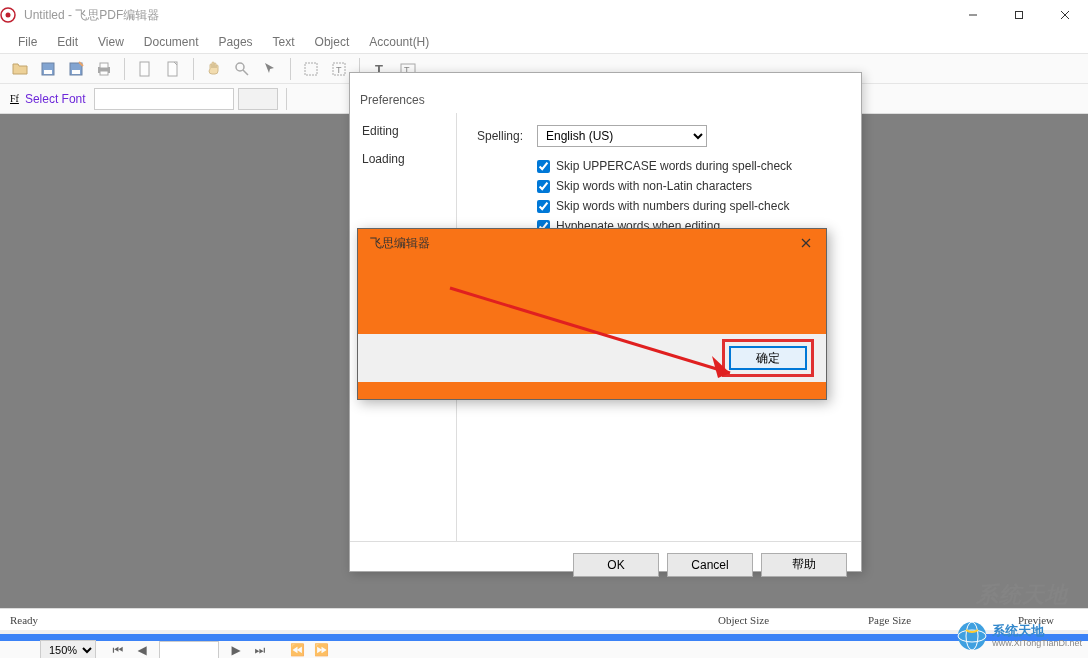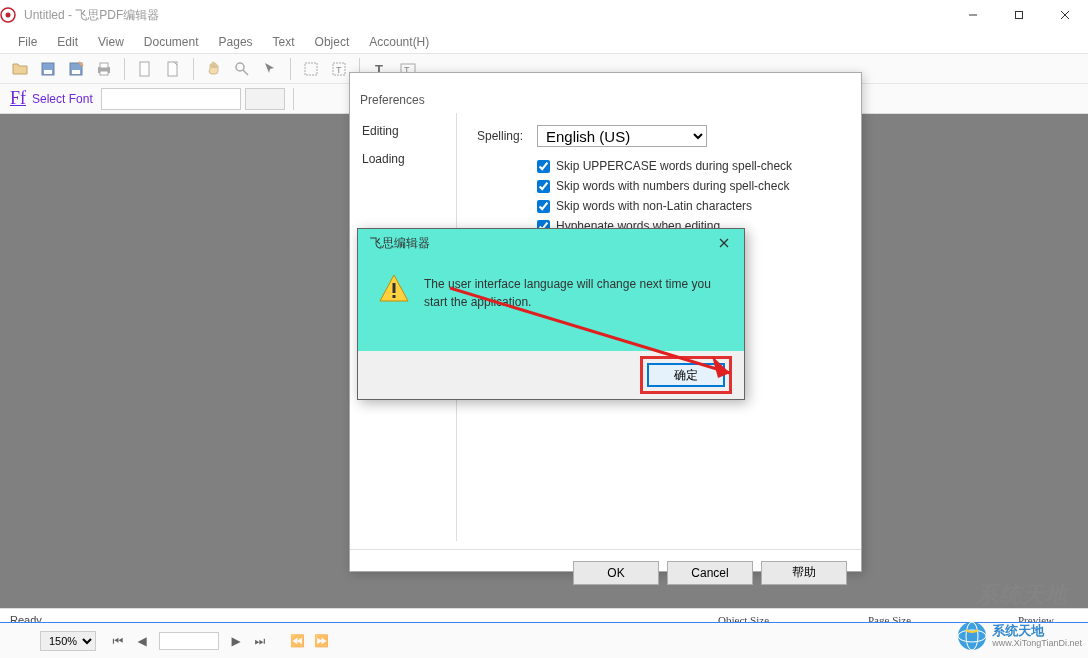--- a/index.html
+++ b/index.html
@@ -25,54 +25,54 @@
 .font-row { height: 30px; background: #fafafa; display: flex; align-items: center; padding: 0 10px; border-bottom: 1px solid #ddd; }
 .font-row .font-label { color: #6d28d9; font-size: 12px; margin-left: 6px; }
 .font-row .font-select { flex: 0 0 140px; height: 22px; border: 1px solid #ccc; background: #fff; margin-left: 8px; }
 .font-row .size-select { width: 40px; height: 22px; border: 1px solid #ccc; background: #f2f2f2; margin-left: 4px; }
 
 
 .workspace { position: absolute; top: 114px; bottom: 50px; left: 0; right: 0; background: #808080; }
 
 
 .statusbar { position: absolute; bottom: 28px; left: 0; right: 0; height: 22px; background: #fff; border-top: 1px solid #ddd; display: flex; align-items: center; padding: 0 10px; color: #444; font-size: 11px; }
-.statusbar .stat-cell { margin-right: 20px; }
+.statusbar .stat-cell { margin-right: 20px; font-family: Liberation Serif, serif; }
 .statusbar .spacer-large { flex: 1; }
 .statusbar .label-right { margin-left: 30px; min-width: 120px; font-family: Liberation Serif, serif; }
 
 
-.navbar { position: absolute; bottom: 0; left: 0; right: 0; height: 36px; background: #fafafa; border-top: 1px solid #3b82f6; display: flex; align-items: center; padding: 0 10px; }
+.navbar { position: absolute; bottom: 0; left: 0; right: 0; height: 24px; background: #fafafa; border-top: 7px solid #3b82f6; display: flex; align-items: center; padding: 0 10px; }
 .navbar .zoom-sel { width: 56px; height: 20px; border: 1px solid #ccc; font-size: 11px; padding-left: 4px; }
 .navbar .nav-btn { width: 18px; height: 18px; margin: 0 3px; opacity: 0.6; display: flex; align-items: center; justify-content: center; }
 .navbar .page-input { width: 60px; height: 18px; border: 1px solid #ccc; margin: 0 5px; }
 
 
 .pref-dialog { position: absolute; left: 349px; top: 72px; width: 513px; height: 500px; background: #fff; border: 1px solid #aaa; box-shadow: 2px 2px 10px rgba(0,0,0,0.2); }
 .pref-dialog .dlg-title { height: 22px; background: #fff; padding: 20px 10px; font-size: 12px; color: #555; }
 .pref-dialog .dlg-body { display: flex; height: 428px; }
 .pref-dialog .dlg-side { width: 107px; border-right: 1px solid #ddd; padding: 4px 0; }
 .pref-dialog .side-item { padding: 7px 12px; font-size: 12px; color: #333; }
 .pref-dialog .side-item.active { background: #cde8ff; border: 1px dotted #7ab; }
 .pref-dialog .dlg-main { flex: 1; padding: 12px 20px; font-size: 12px; color: #333; }
 .pref-dialog .row { display: flex; align-items: center; margin-bottom: 12px; }
 .pref-dialog .row label { width: 60px; }
-.pref-dialog select { width: 170px; height: 22px; border: 1px solid #aaa; background: #fff; font-size: 15px; padding-left: 4px; }
+.pref-dialog select { width: 170px; height: 22px; border: 1px solid #aaa; background: #fff; font-size: 12px; padding-left: 4px; }
 .pref-dialog .chk { display: flex; align-items: center; margin: 6px 0 6px 60px; font-size: 12px; }
 .pref-dialog .chk input { margin-right: 6px; accent-color: #0078d7; }
-.pref-dialog .dlg-foot { height: 46px; border-top: 1px solid #ddd; display: flex; justify-content: flex-end; align-items: center; padding-right: 14px; gap: 8px; margin-top: 8px; }
+.pref-dialog .dlg-foot { height: 46px; border-top: 1px solid #ddd; display: flex; justify-content: flex-end; align-items: center; padding-right: 14px; gap: 8px; }
 .pref-dialog .dlg-foot button { width: 86px; height: 24px; border: 1px solid #adadad; background: #e9e9e9; font-size: 12px; }
 
 
-.msgbox { position: absolute; left: 357px; top: 228px; width: 388px; height: 172px; background: #5eead4; border: 1px solid #646464; box-shadow: 3px 3px 12px rgba(0,0,0,0.3); z-index: 10; }
+.msgbox { position: absolute; left: 357px; top: 228px; width: 470px; height: 172px; background: #f97316; border: 1px solid #646464; box-shadow: 3px 3px 12px rgba(0,0,0,0.3); z-index: 10; }
 .msgbox .mb-title { height: 28px; display: flex; align-items: center; justify-content: space-between; padding: 0 8px 0 12px; font-size: 12px; color: #333; }
 .msgbox .mb-close { width: 24px; height: 20px; display: flex; align-items: center; justify-content: center; color: #333; font-size: 14px; }
 .msgbox .mb-body { display: flex; padding: 16px 20px 20px 20px; }
 .msgbox .mb-icon { width: 32px; height: 32px; margin-right: 14px; flex-shrink: 0; }
 .msgbox .mb-text { font-size: 12px; color: #333; line-height: 1.5; padding-top: 2px; }
-.msgbox .mb-foot { position: absolute; bottom: 0; left: 0; right: 0; height: 48px; background: #f0f0f0; display: flex; justify-content: flex-end; align-items: center; padding-right: 12px; }
+.msgbox .mb-foot { position: absolute; bottom: 17px; left: 0; right: 0; height: 48px; background: #f0f0f0; display: flex; justify-content: flex-end; align-items: center; padding-right: 12px; }
 .msgbox .mb-foot .ok-wrap { border: 3px solid #e03030; padding: 4px; }
 .msgbox .mb-foot button { width: 78px; height: 24px; border: 2px solid #0078d7; background: #e5f1fb; font-size: 12px; }
 
 
 .arrow-svg { position: absolute; left: 440px; top: 278px; width: 330px; height: 120px; z-index: 20; pointer-events: none; }
 
 
 .wm { position: absolute; right: 6px; bottom: 6px; display: flex; align-items: center; font-size: 10px; color: #3388cc; z-index: 30; }
 .wm .wm-ico { width: 32px; height: 32px; margin-right: 4px; }
 .wm .wm-txt { display: flex; flex-direction: column; line-height: 1.2; }
@@ -197,21 +197,21 @@
     </div>
   <div class="tool-btn">
       <svg class="tool-ico" viewBox="0 0 16 16">
         <rect x="1" y="3" width="14" height="10" fill="none" stroke="#888"></rect>
         <text x="4" y="12" font-size="9" fill="#555">T</text>
       </svg>
     </div>
 </div>
 
 <div class="font-row">
-  <span style="font-family:serif;font-size:18px;color:#6d28d9;text-decoration:underline;">Ff</span>
+  <span style="font-family:serif;font-size:10px;color:#000000;text-decoration:underline;">Ff</span>
   <span class="font-label">Select Font</span>
   <div class="font-select"></div>
   <div class="size-select"></div>
   <div class="sep" style="width:1px;height:22px;background:#d0d0d0;margin:0 8px;"></div>
   <div class="tool-btn"><svg class="tool-ico" viewBox="0 0 16 16">
         <line x1="2" y1="4" x2="14" y2="4" stroke="#666"></line>
         <line x1="2" y1="8" x2="10" y2="8" stroke="#666"></line>
         <line x1="2" y1="12" x2="14" y2="12" stroke="#666"></line>
       </svg></div>
   <div class="tool-btn"><svg class="tool-ico" viewBox="0 0 16 16">
@@ -244,25 +244,25 @@
       <div class="row">
         <label>Spelling:</label>
         <select><option>English (US)</option></select>
       </div>
       <div class="chk">
           <input type="checkbox" checked="" style="">
           <span>Skip UPPERCASE words during spell-check</span>
         </div>
       <div class="chk">
           <input type="checkbox" checked="" style="">
-          <span>Skip words with numbers during spell-check</span>
+          <span>Skip words with non-Latin characters</span>
         </div>
       <div class="chk">
           <input type="checkbox" checked="" style="">
-          <span>Skip words with non-Latin characters</span>
+          <span>Skip words with numbers during spell-check</span>
         </div>
       <div class="chk">
           <input type="checkbox" checked="" style="">
           <span>Hyphenate words when editing</span>
         </div>
     </div>
   </div>
   <div class="dlg-foot">
     <button>OK</button>
     <button>Cancel</button>
@@ -272,28 +272,20 @@
 
 <div class="msgbox">
   <div class="mb-title">
     <span>飞思编辑器</span>
     <div class="mb-close">
       <svg width="10" height="10" viewBox="0 0 10 10">
           <line x1="1" y1="1" x2="9" y2="9" stroke="#333" stroke-width="1.3"></line>
           <line x1="9" y1="1" x2="1" y2="9" stroke="#333" stroke-width="1.3"></line>
         </svg>
     </div>
-  </div>
-  <div class="mb-body">
-    <svg class="mb-icon" viewBox="0 0 32 32">
-      <path d="M16 2 L30 28 H2 Z" fill="#ffd040" stroke="#c09000" stroke-width="1"></path>
-      <rect x="14.5" y="10" width="3" height="10" fill="#333"></rect>
-      <rect x="14.5" y="22" width="3" height="3" fill="#333"></rect>
-    </svg>
-    <div class="mb-text">The user interface language will change next time you start the application.</div>
   </div>
   <div class="mb-foot">
     <div class="ok-wrap">
       <button>确定</button>
     </div>
   </div>
 </div>
 
 <svg class="arrow-svg" viewBox="0 0 330 120">
   <line x1="10" y1="10" x2="290" y2="95" stroke="#e02020" stroke-width="3"></line>

